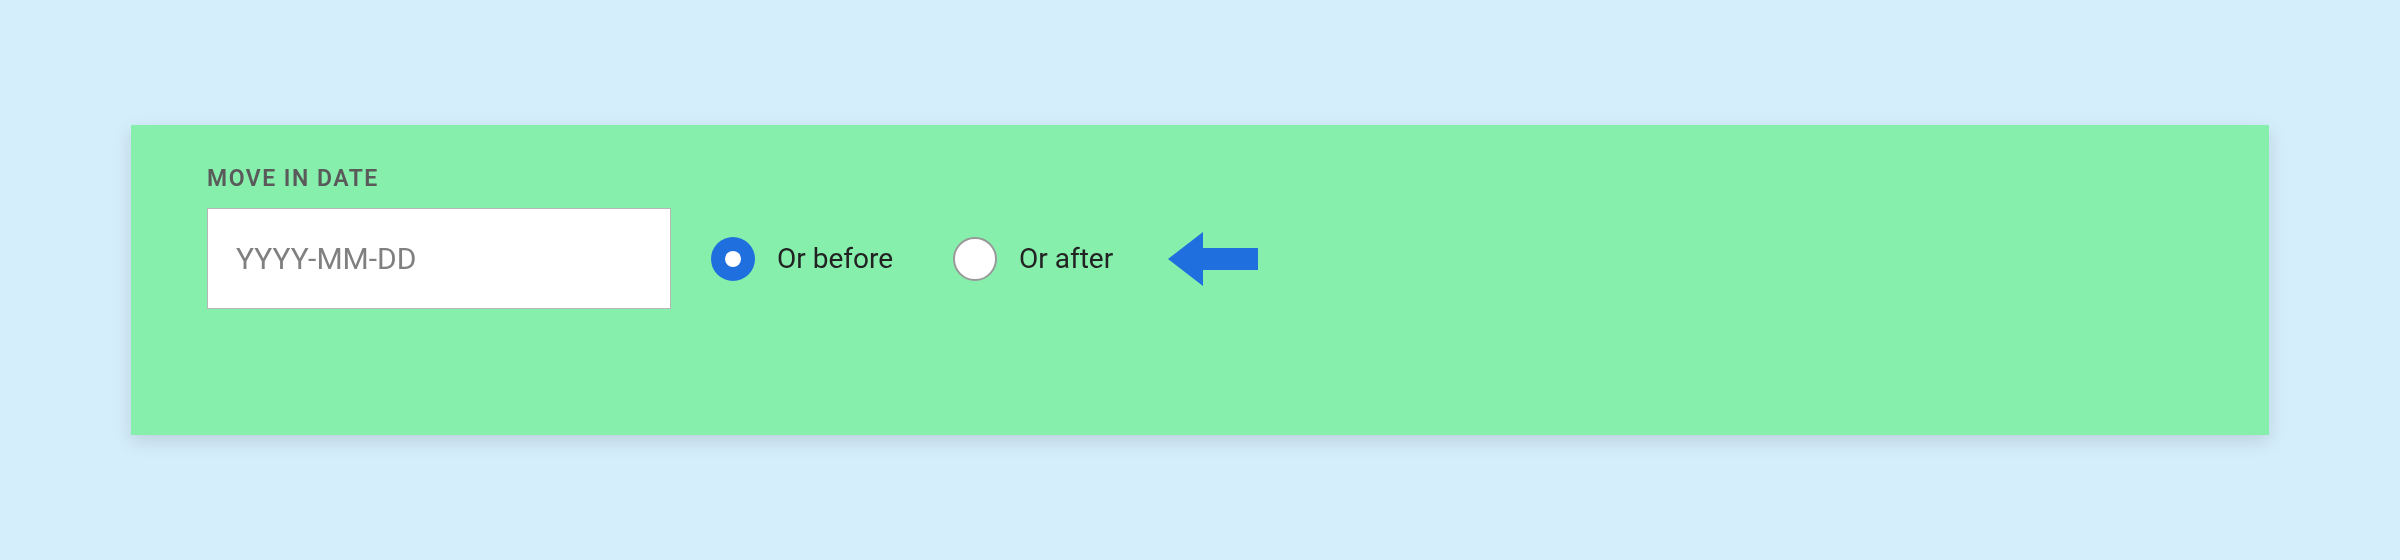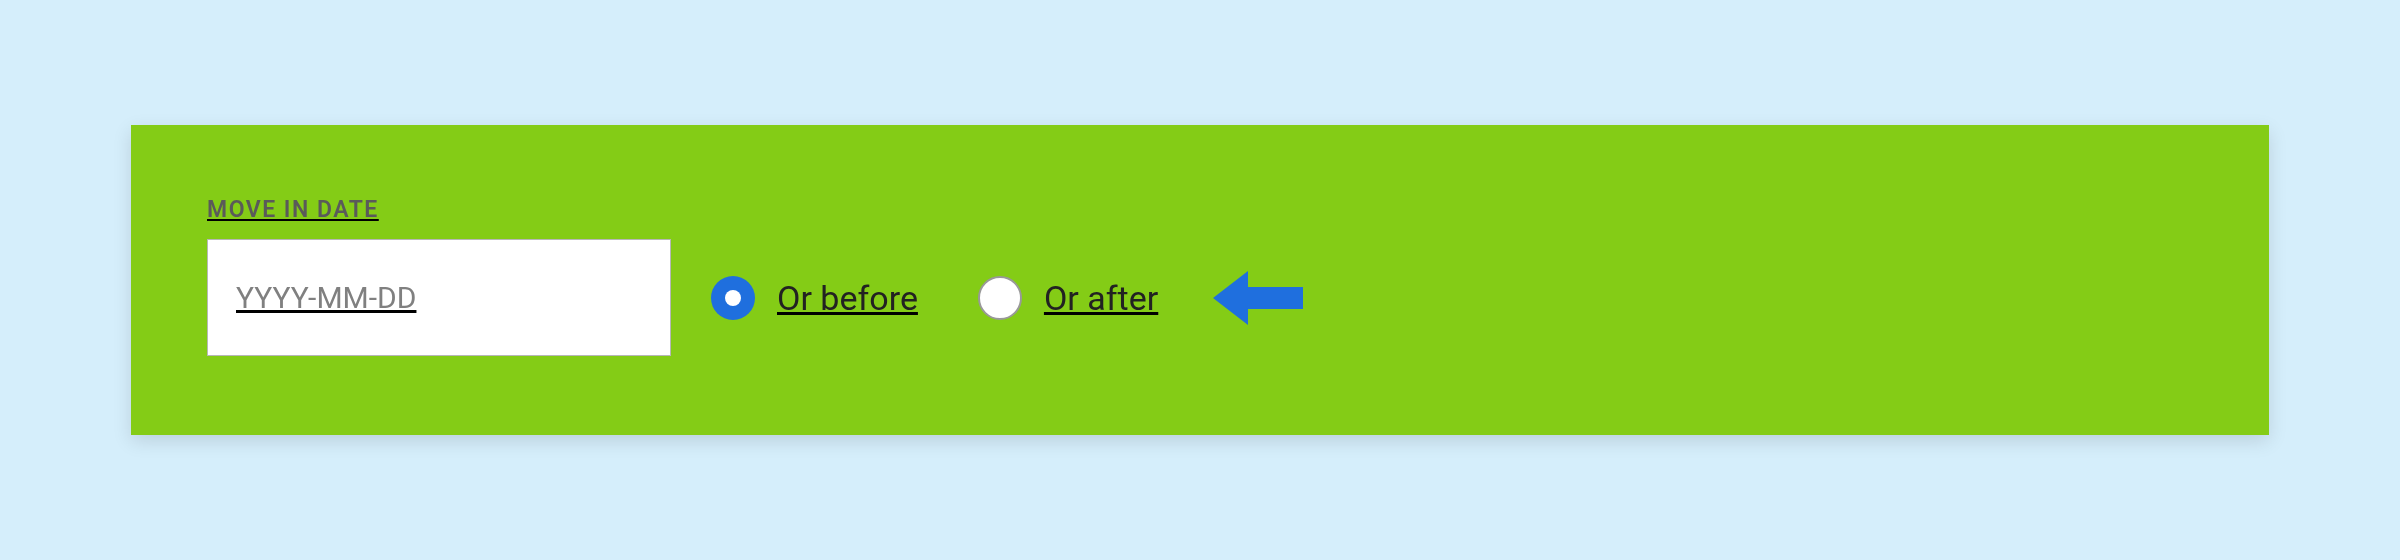--- a/index.html
+++ b/index.html
@@ -12,39 +12,38 @@
       height: 560px;
       background: #d5eefb;
       font-family: -apple-system, BlinkMacSystemFont, "Segoe UI", Roboto, Helvetica, Arial, sans-serif;
       display: flex;
       align-items: center;
       justify-content: center;
     }
     .card {
       width: 2138px;
       height: 310px;
-      background: #84cc16;
+      background: #86efac;
       box-shadow: 0 6px 18px rgba(0,0,0,0.12);
-      padding: 71px 76px;
-      text-decoration: underline;
+      padding: 40px 76px;
     }
     .label {
       font-size: 23px;
       letter-spacing: 1.5px;
       color: #5a5a5a;
       font-weight: 600;
       margin-bottom: 16px;
     }
     .row {
       display: flex;
       align-items: center;
     }
     .date-input {
       width: 464px;
-      height: 117px;
+      height: 101px;
       border: 1.5px solid #b7b7b7;
       background: #ffffff;
       font-size: 30px;
       color: #808080;
       padding: 0 28px;
       outline: none;
       font-family: inherit;
     }
     .date-input::placeholder {
       color: #808080;
@@ -80,21 +79,21 @@
       width: 16px;
       height: 16px;
       border-radius: 50%;
       background: #ffffff;
     }
     .radio-circle.unselected {
       border: 2px solid #999999;
       background: #ffffff;
     }
     .radio-label {
-      font-size: 34px;
+      font-size: 28px;
       color: #222222;
       margin-left: 22px;
     }
     .arrow {
       margin-left: 50px;
       flex-shrink: 0;
     }
   </style>
 </head>
 <body>

